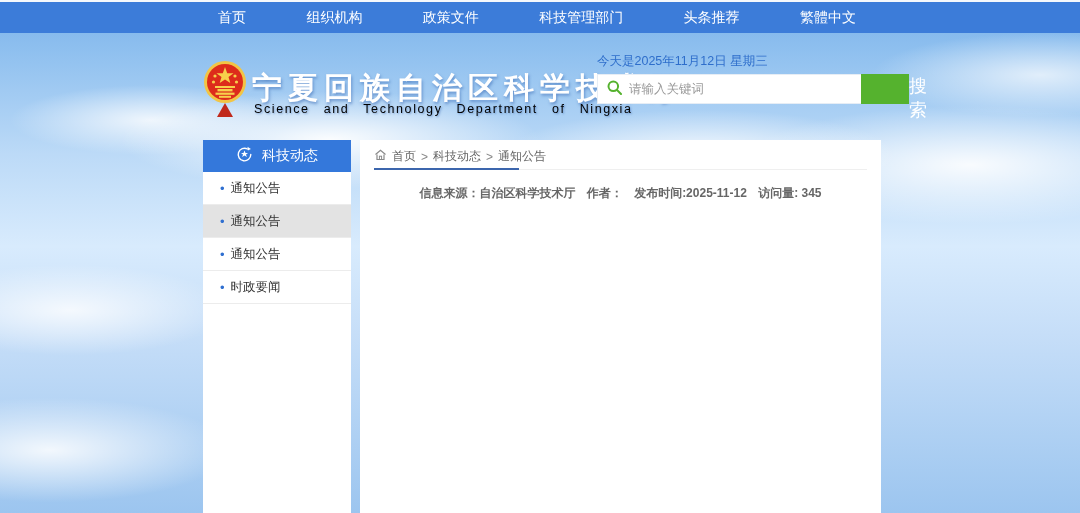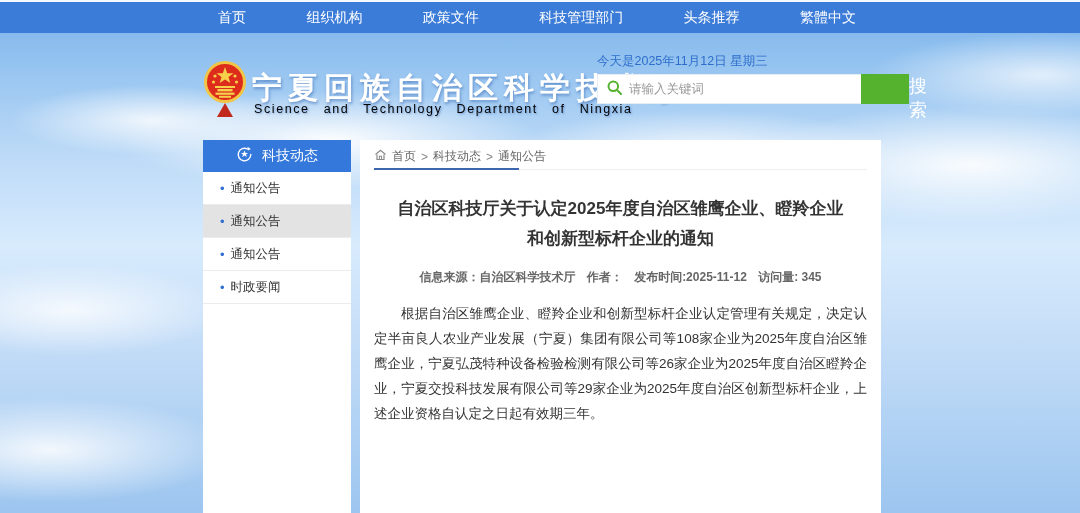--- a/index.html
+++ b/index.html
@@ -163,29 +163,24 @@
     <span class="sep">&gt;</span>
     <span class="crumb">科技动态</span>
     <span class="sep">&gt;</span>
     <span class="crumb">通知公告</span>
   </div>
   <div class="rule">
     <div class="gray"></div>
       <div class="blue"></div>
   </div>
 
-  <div class="article-title">
-    <div>自治区科技厅关于认定2025年度自治区雏鹰企业、瞪羚企业</div>
-    <div>和创新型标杆企业的通知</div>
-  </div>
 
   <div class="article-meta">
     <span>信息来源：自治区科学技术厅</span>
     <span>作者：</span>
     <span>发布时间:2025-11-12</span>
     <span>访问量: 345</span>
   </div>
 
   <div class="article-body">
-    <p>根据自治区雏鹰企业、瞪羚企业和创新型标杆企业认定管理有关规定，决定认定半亩良人农业产业发展（宁夏）集团有限公司等108家企业为2025年度自治区雏鹰企业，宁夏弘茂特种设备检验检测有限公司等26家企业为2025年度自治区瞪羚企业，宁夏交投科技发展有限公司等29家企业为2025年度自治区创新型标杆企业，上述企业资格自认定之日起有效期三年。</p>
   </div>
 
 </div>
 
 </body></html>

